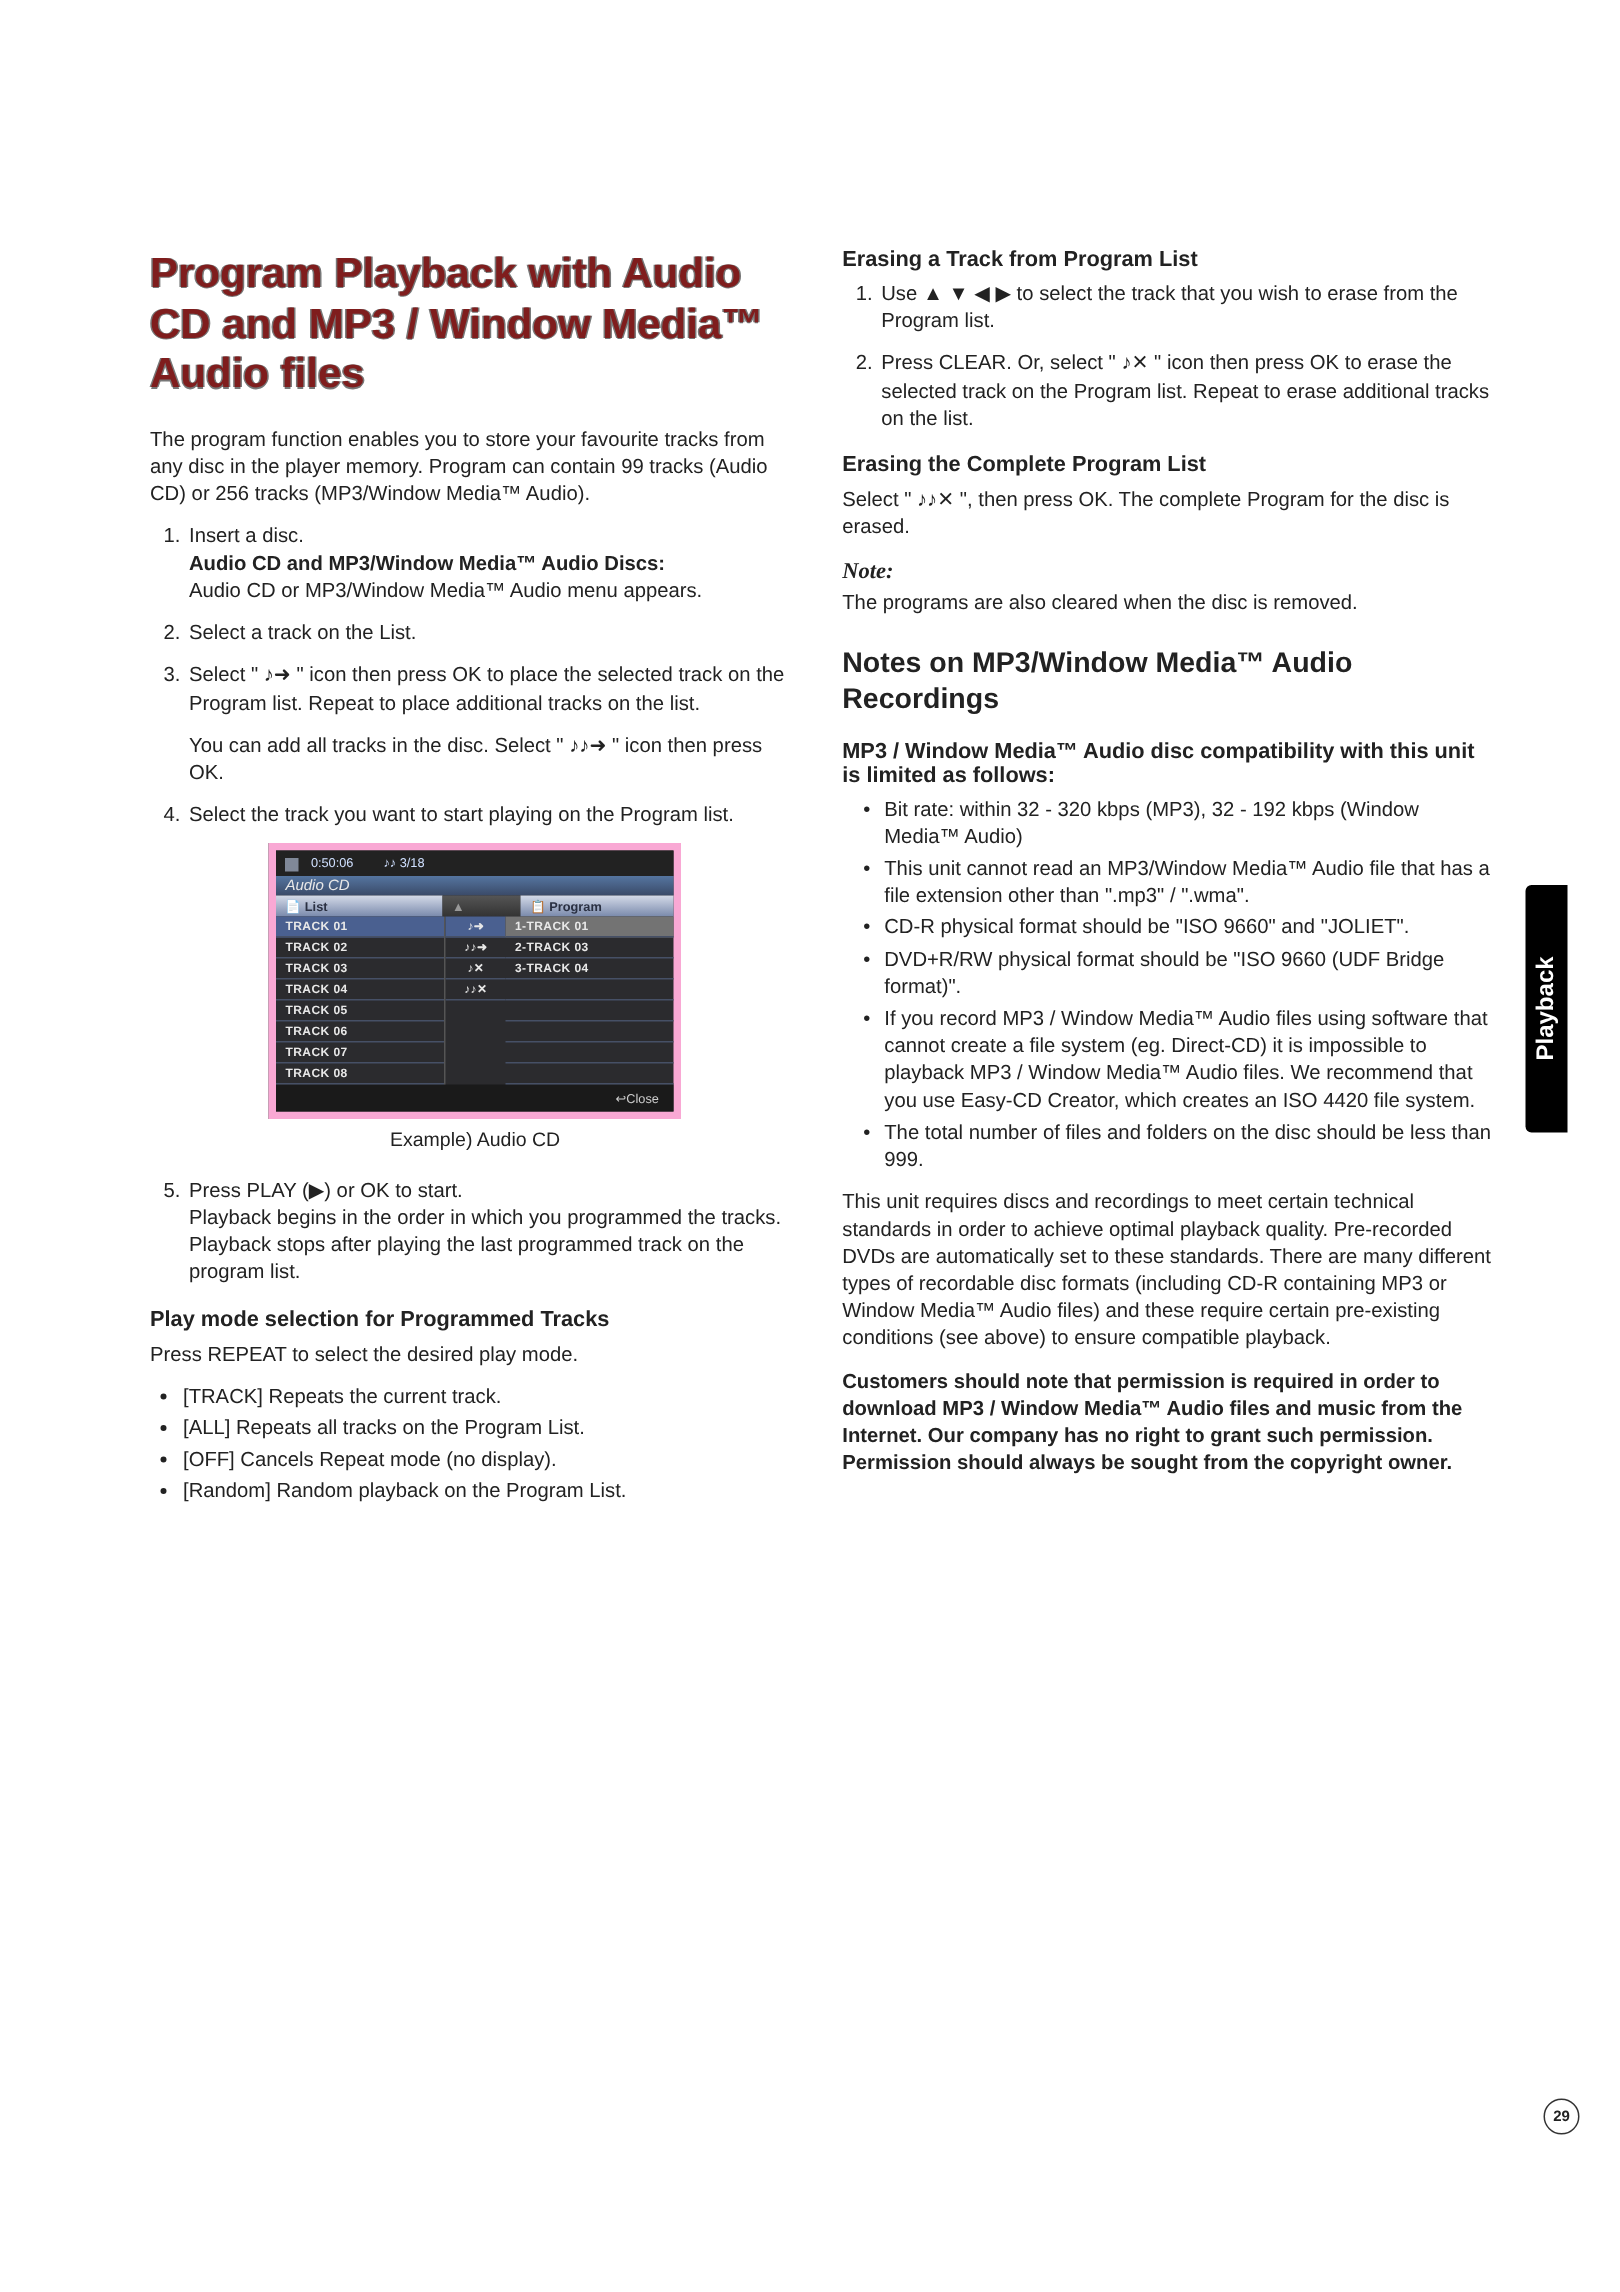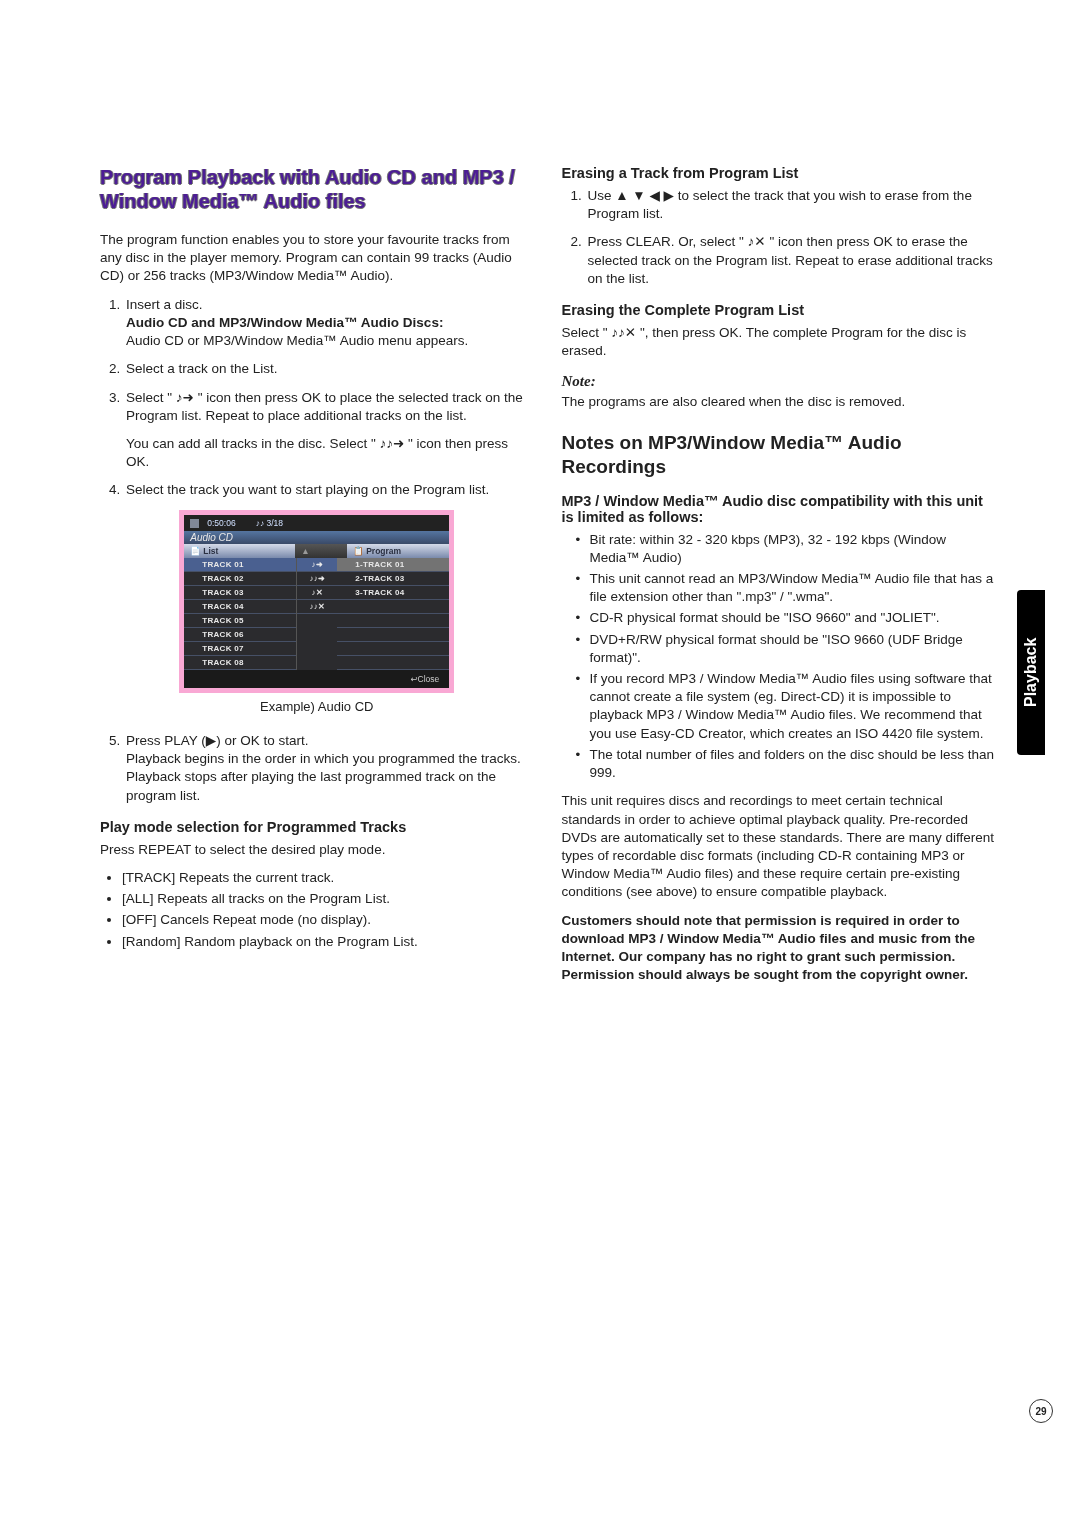--- a/index.html
+++ b/index.html
@@ -16,24 +16,24 @@
   .page {
     padding: 165px 85px 60px 100px;
     display: flex;
     gap: 28px;
   }
   .col {
     flex: 1;
     min-width: 0;
   }
   h1 {
-    font-size: 20px;
+    font-size: 28px;
     font-weight: bold;
     line-height: 1.2;
-    color: #4c1d95;
+    color: #7f1d1d;
     text-shadow: 1px 0 0 #777, -1px 0 0 #777, 0 1px 0 #777;
     margin: 0 0 18px 0;
   }
   h2 {
     font-size: 19px;
     font-weight: bold;
     margin: 20px 0 10px 0;
     line-height: 1.25;
   }
   h3 {
@@ -65,21 +65,21 @@
   }
   .shot .top { background:#222; padding:3px 6px; display:flex; gap:20px; }
   .shot .top .stop { width:9px; height:9px; background:#808898; display:inline-block; margin-right:8px; vertical-align:middle;}
   .shot .sub { background: linear-gradient(#5575a0, #3a4a68); color:#e8e8e8; font-style:italic; font-size:10px; padding:1px 6px; }
   .shot .hdrs { display:flex; }
   .shot .hdr { flex:1; background: linear-gradient(#d4dae8, #7a8aac); color:#2a3042; font-weight:bold; padding:2px 6px; font-size:8.5px; text-align:left;}
   .shot .body { display:flex; min-height:100px; }
   .shot .list { flex:1; border-right:1px solid #555; }
   .shot .mids { width:40px; }
   .shot .prog { flex:1; }
-  .shot .row { border-bottom:1px solid #465066; padding:2px 18px; font-size:8px; font-weight:bold; letter-spacing:.3px; color:#e8e8e8;}
+  .shot .row { border-bottom:1px solid #465066; padding:2px 6px; font-size:8px; font-weight:bold; letter-spacing:.3px; color:#e8e8e8;}
   .shot .mids .row { text-align:center; padding:2px 2px; }
   .shot .foot { background:#1a1a1a; text-align:right; padding:4px 10px; font-size:8.5px; color:#ccc; }
   .side-tab {
     position:absolute;
     right: 35px;
     top: 590px;
     width: 28px;
     height: 165px;
     background:#000;
     color:#fff;

